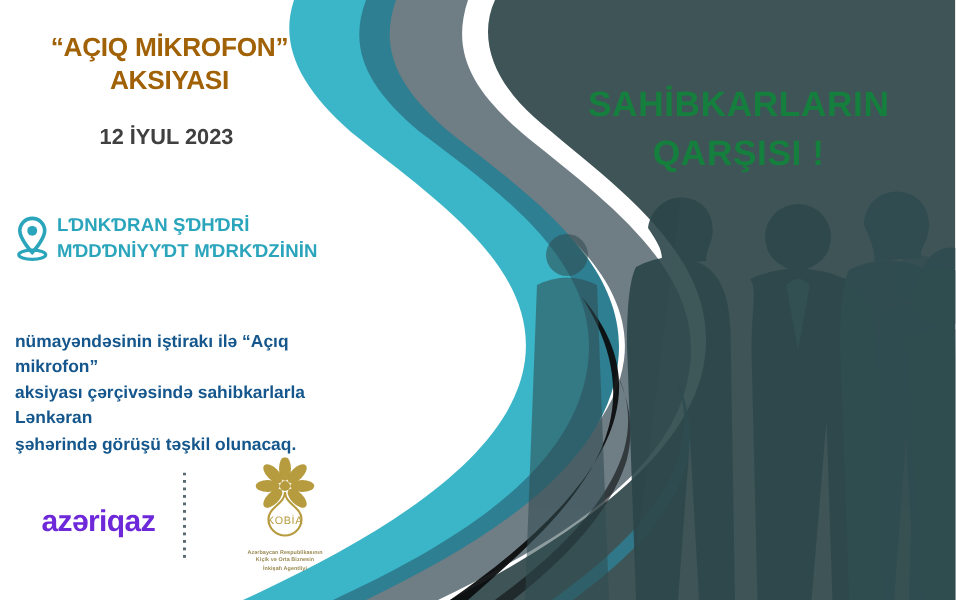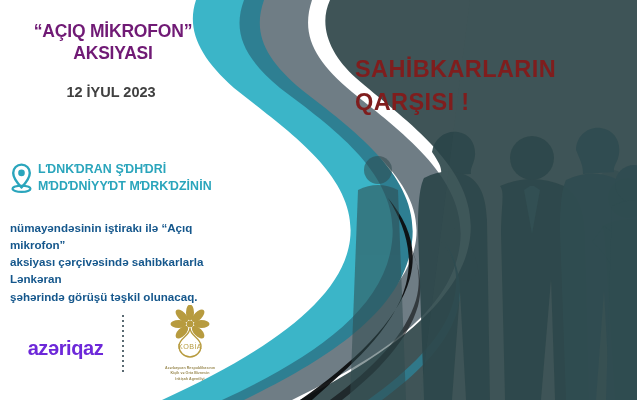--- a/index.html
+++ b/index.html
@@ -30,21 +30,21 @@
     left: 0; top: 0;
     width: 250px;
     height: 400px;
   }
   .title-block {
     position: absolute;
     left: 8px;
     top: 20px;
     width: 210px;
     text-align: center;
-    color: #701a75;
+    color: #a16207;
     font-weight: bold;
     font-size: 17.5px;
     line-height: 1.28;
     letter-spacing: -0.2px;
   }
   .title-line-1 { display:block; }
   .title-line-2 { display:block; }
 
   .date-block {
     position: absolute;
@@ -55,21 +55,21 @@
     color: #404040;
     font-weight: bold;
     font-size: 14.5px;
     line-height: 1.5;
   }
   .date-line { display:block; }
 
   .loc-block {
     position: absolute;
     left: 10px;
-    top: 161px;
+    top: 142px;
     width: 225px;
     display: flex;
     align-items: flex-start;
     gap: 5px;
   }
   .pin-icon {
     flex: 0 0 auto;
     width: 23px;
     height: 30px;
     margin-top: 2px;
@@ -155,21 +155,22 @@
     font-weight: bold;
   }
   .kobia-caption span { display:block; }
 
   
   .headline {
     position: absolute;
     left: 355px;
     top: 53px;
     width: 275px;
-    color: #7f1d1d;
+    text-align: center;
+    color: #15803d;
     font-weight: bold;
     font-size: 23.5px;
     line-height: 1.42;
     letter-spacing: 0.4px;
   }
   .headline span { display:block; }
 </style>
 </head>
 <body>
 

